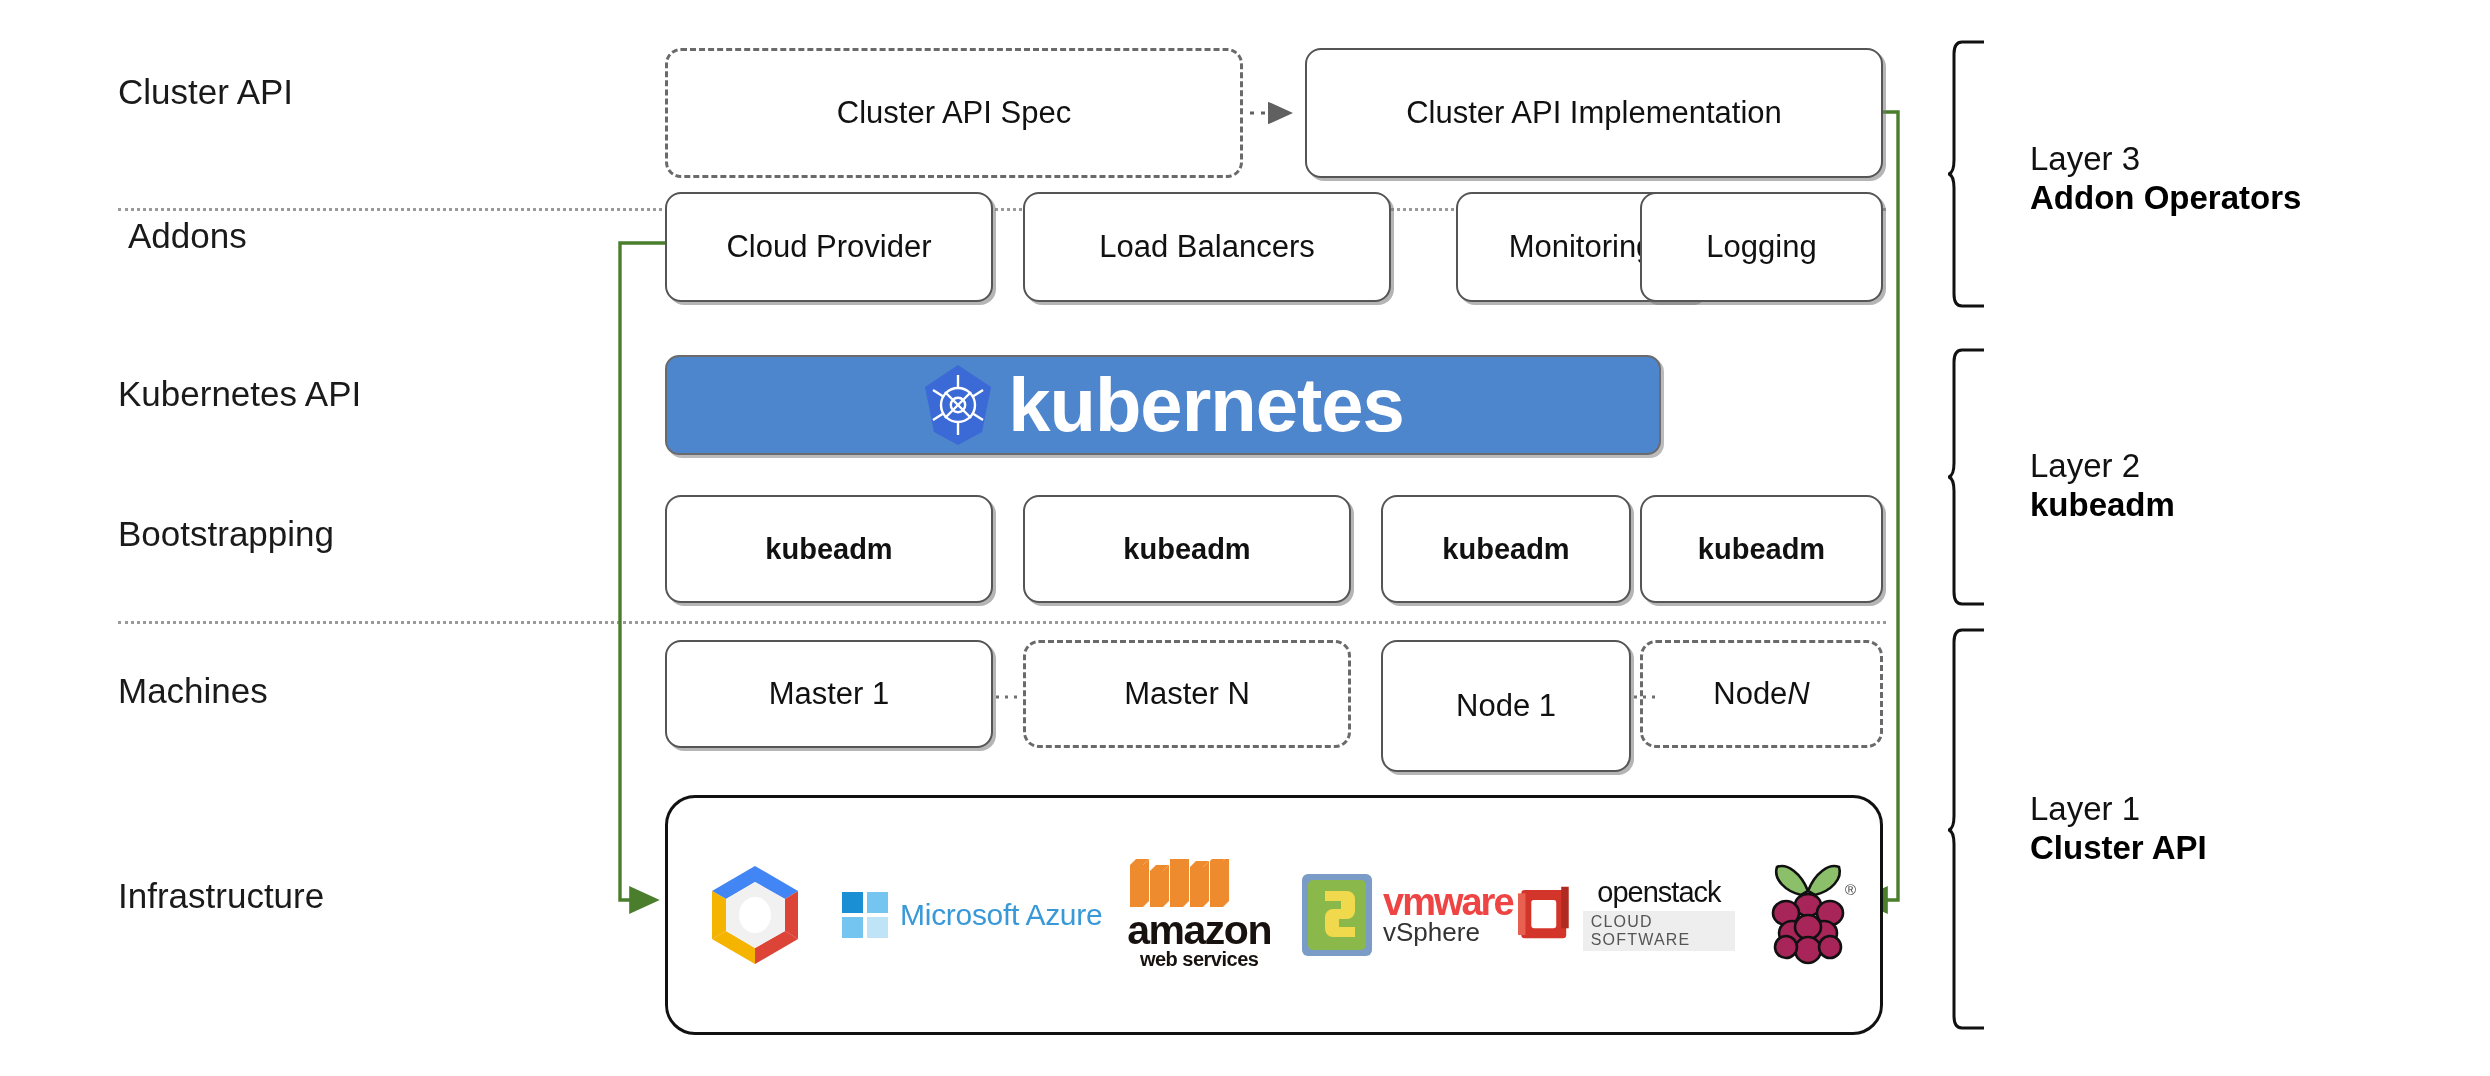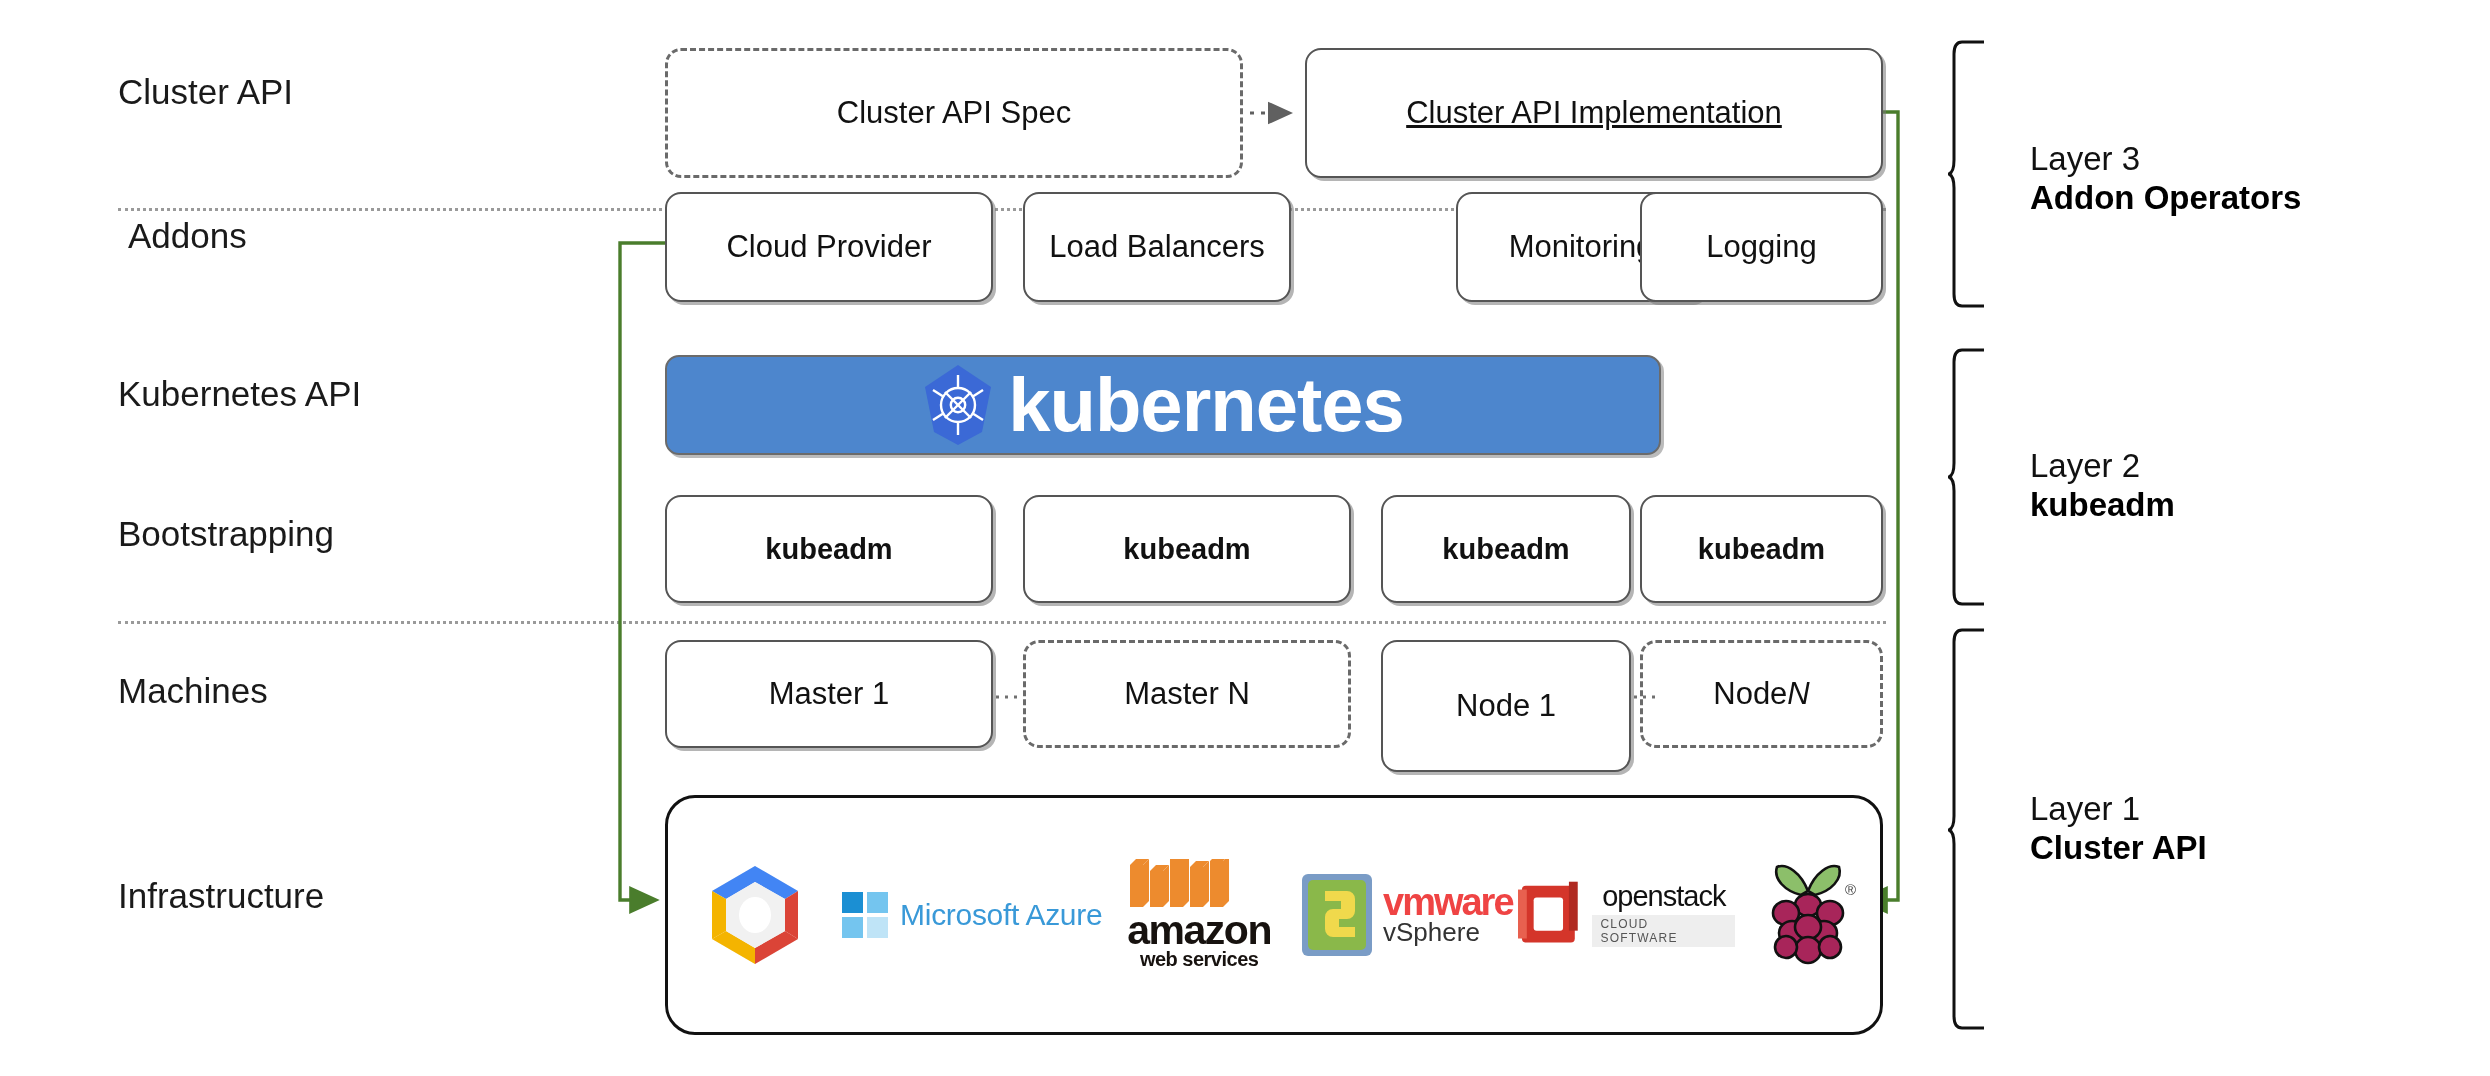--- a/index.html
+++ b/index.html
@@ -42,21 +42,21 @@
 
   
   .wires{position:absolute;left:0;top:0;width:2490px;height:1076px;pointer-events:none;}
 
   .azure-txt{font-size:30px;color:#3999d8;white-space:nowrap;letter-spacing:-.3px;}
   .aws-txt1{font-size:41px;font-weight:bold;color:#17120f;letter-spacing:-1.5px;line-height:.85;}
   .aws-txt2{font-size:20px;font-weight:bold;color:#17120f;letter-spacing:-.5px;}
   .vm-txt1{font-size:38px;font-weight:bold;color:#ef4444;letter-spacing:-2px;line-height:.9;}
   .vm-txt2{font-size:26px;color:#333;line-height:1;}
   .os-txt1{font-size:29px;color:#111;letter-spacing:-1px;line-height:.9;}
-  .os-txt2{font-size:12px;color:#555;letter-spacing:1.2px;background:#eee;padding:2px 8px;}
+  .os-txt2{font-size:16px;color:#555;letter-spacing:1.2px;background:#eee;padding:2px 8px;}
 </style>
 </head>
 <body>
 
 <div class="stage">
 
   <div class="sep" style="left:118px;top:208px;width:1768px;"></div>
   <div class="sep" style="left:118px;top:621px;width:1768px;"></div>
 
   <div class="rowlabel" style="left:118px;top:74px;">Cluster API</div>
@@ -78,24 +78,24 @@
 
     <path d="M1228,113 L1290,113" stroke="#606060" stroke-width="3.2" stroke-dasharray="4 7" fill="none" marker-end="url(#dhead)"></path>
 
     <path d="M668,243 L620,243 L620,900 L655,900" stroke="#4a7d2c" stroke-width="3.4" fill="none" marker-end="url(#ghead)"></path>
 
     <path d="M1868,112 L1898,112 L1898,900 L1862,900" stroke="#4a7d2c" stroke-width="3.4" fill="none" marker-end="url(#ghead)"></path>
   </svg>
 
   <div class="box dashed" style="left:665px;top:48px;width:578px;height:130px;">Cluster API Spec</div>
 
-  <div class="box shadow" style="left:1305px;top:48px;width:578px;height:130px;text-decoration:underline;">Cluster API Implementation</div>
+  <div class="box shadow" style="left:1305px;top:48px;width:578px;height:130px;">Cluster API Implementation</div>
 
   <div class="box shadow" style="left:665px;top:192px;width:328px;height:110px;">Cloud Provider</div>
-  <div class="box shadow" style="left:1023px;top:192px;width:268px;height:110px;">Load Balancers</div>
+  <div class="box shadow" style="left:1023px;top:192px;width:368px;height:110px;">Load Balancers</div>
   <div class="box shadow" style="left:1456px;top:192px;width:250px;height:110px;">Monitoring</div>
   <div class="box shadow" style="left:1640px;top:192px;width:243px;height:110px;">Logging</div>
 
   <div class="k8s" style="left:665px;top:355px;width:996px;height:100px;">
     <svg width="72" height="82" viewBox="0 0 72 82">
       <polygon points="36,1 69,23 60,68 36,81 12,68 3,23" fill="#3b69d6"></polygon>
       <g stroke="#ffffff" stroke-width="2.4" fill="none">
         <circle cx="36" cy="41" r="17"></circle>
         <circle cx="36" cy="41" r="7.2"></circle>
         <line x1="36" y1="11" x2="36" y2="24"></line>

